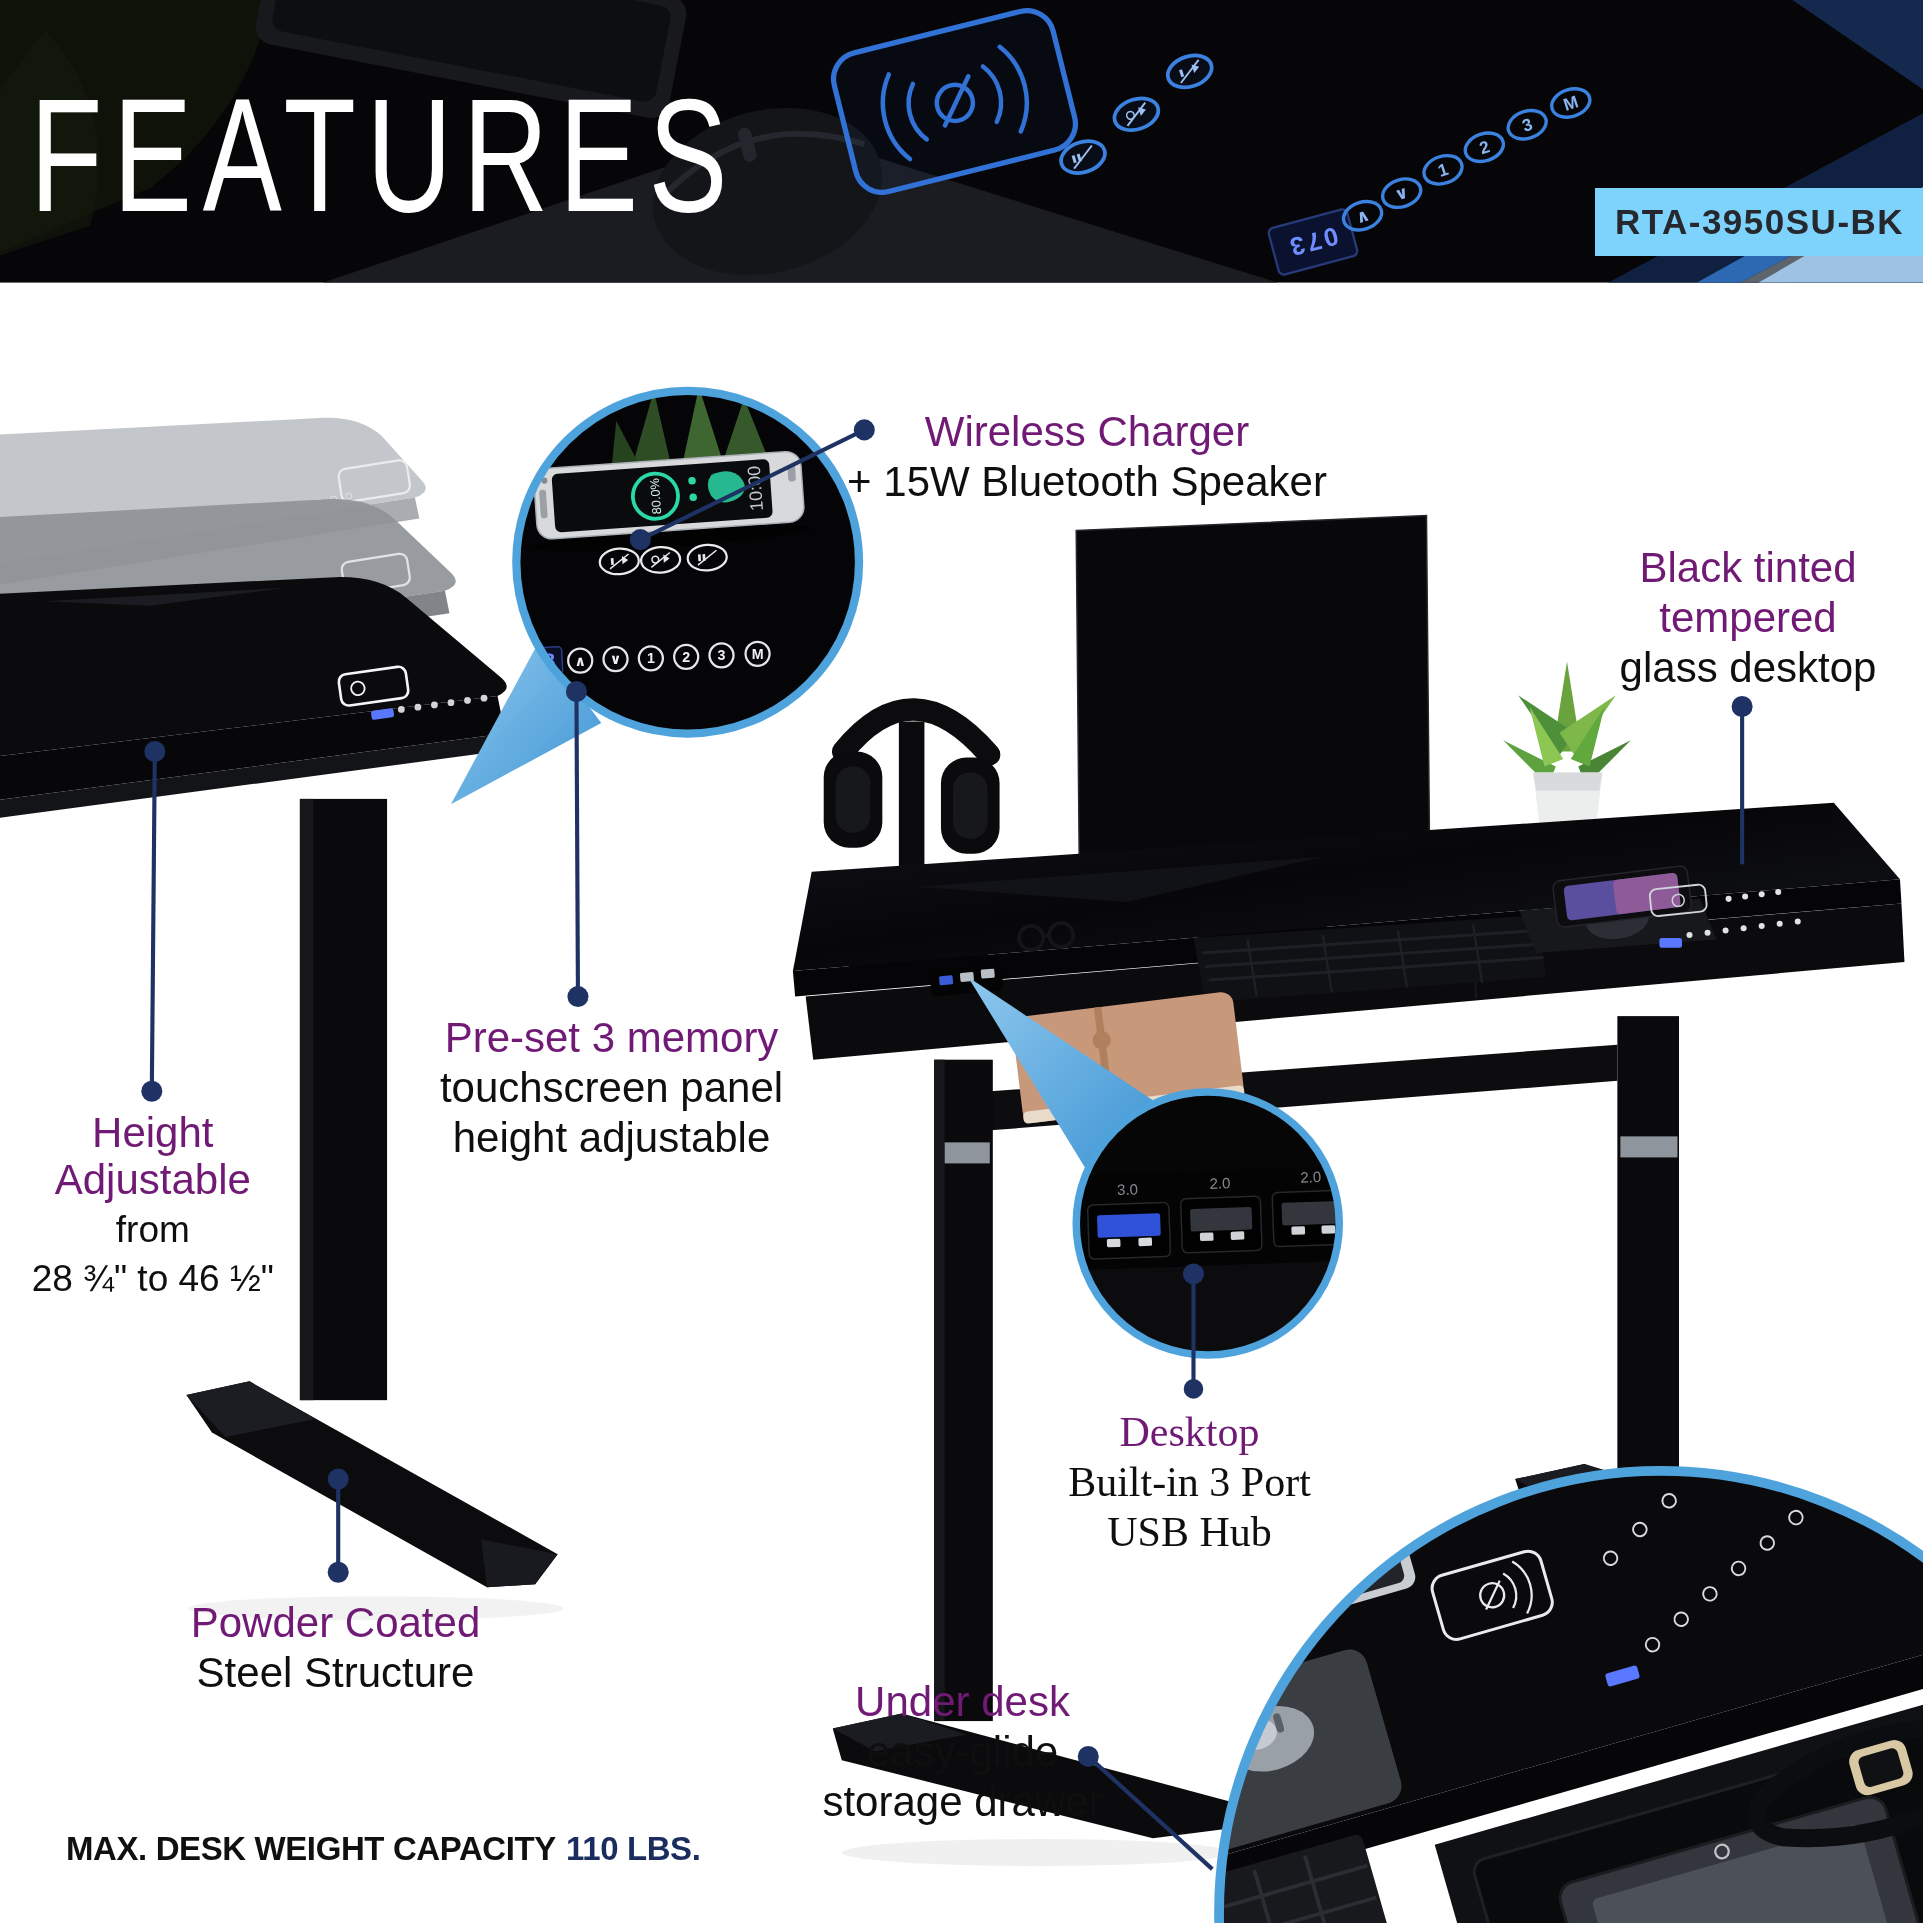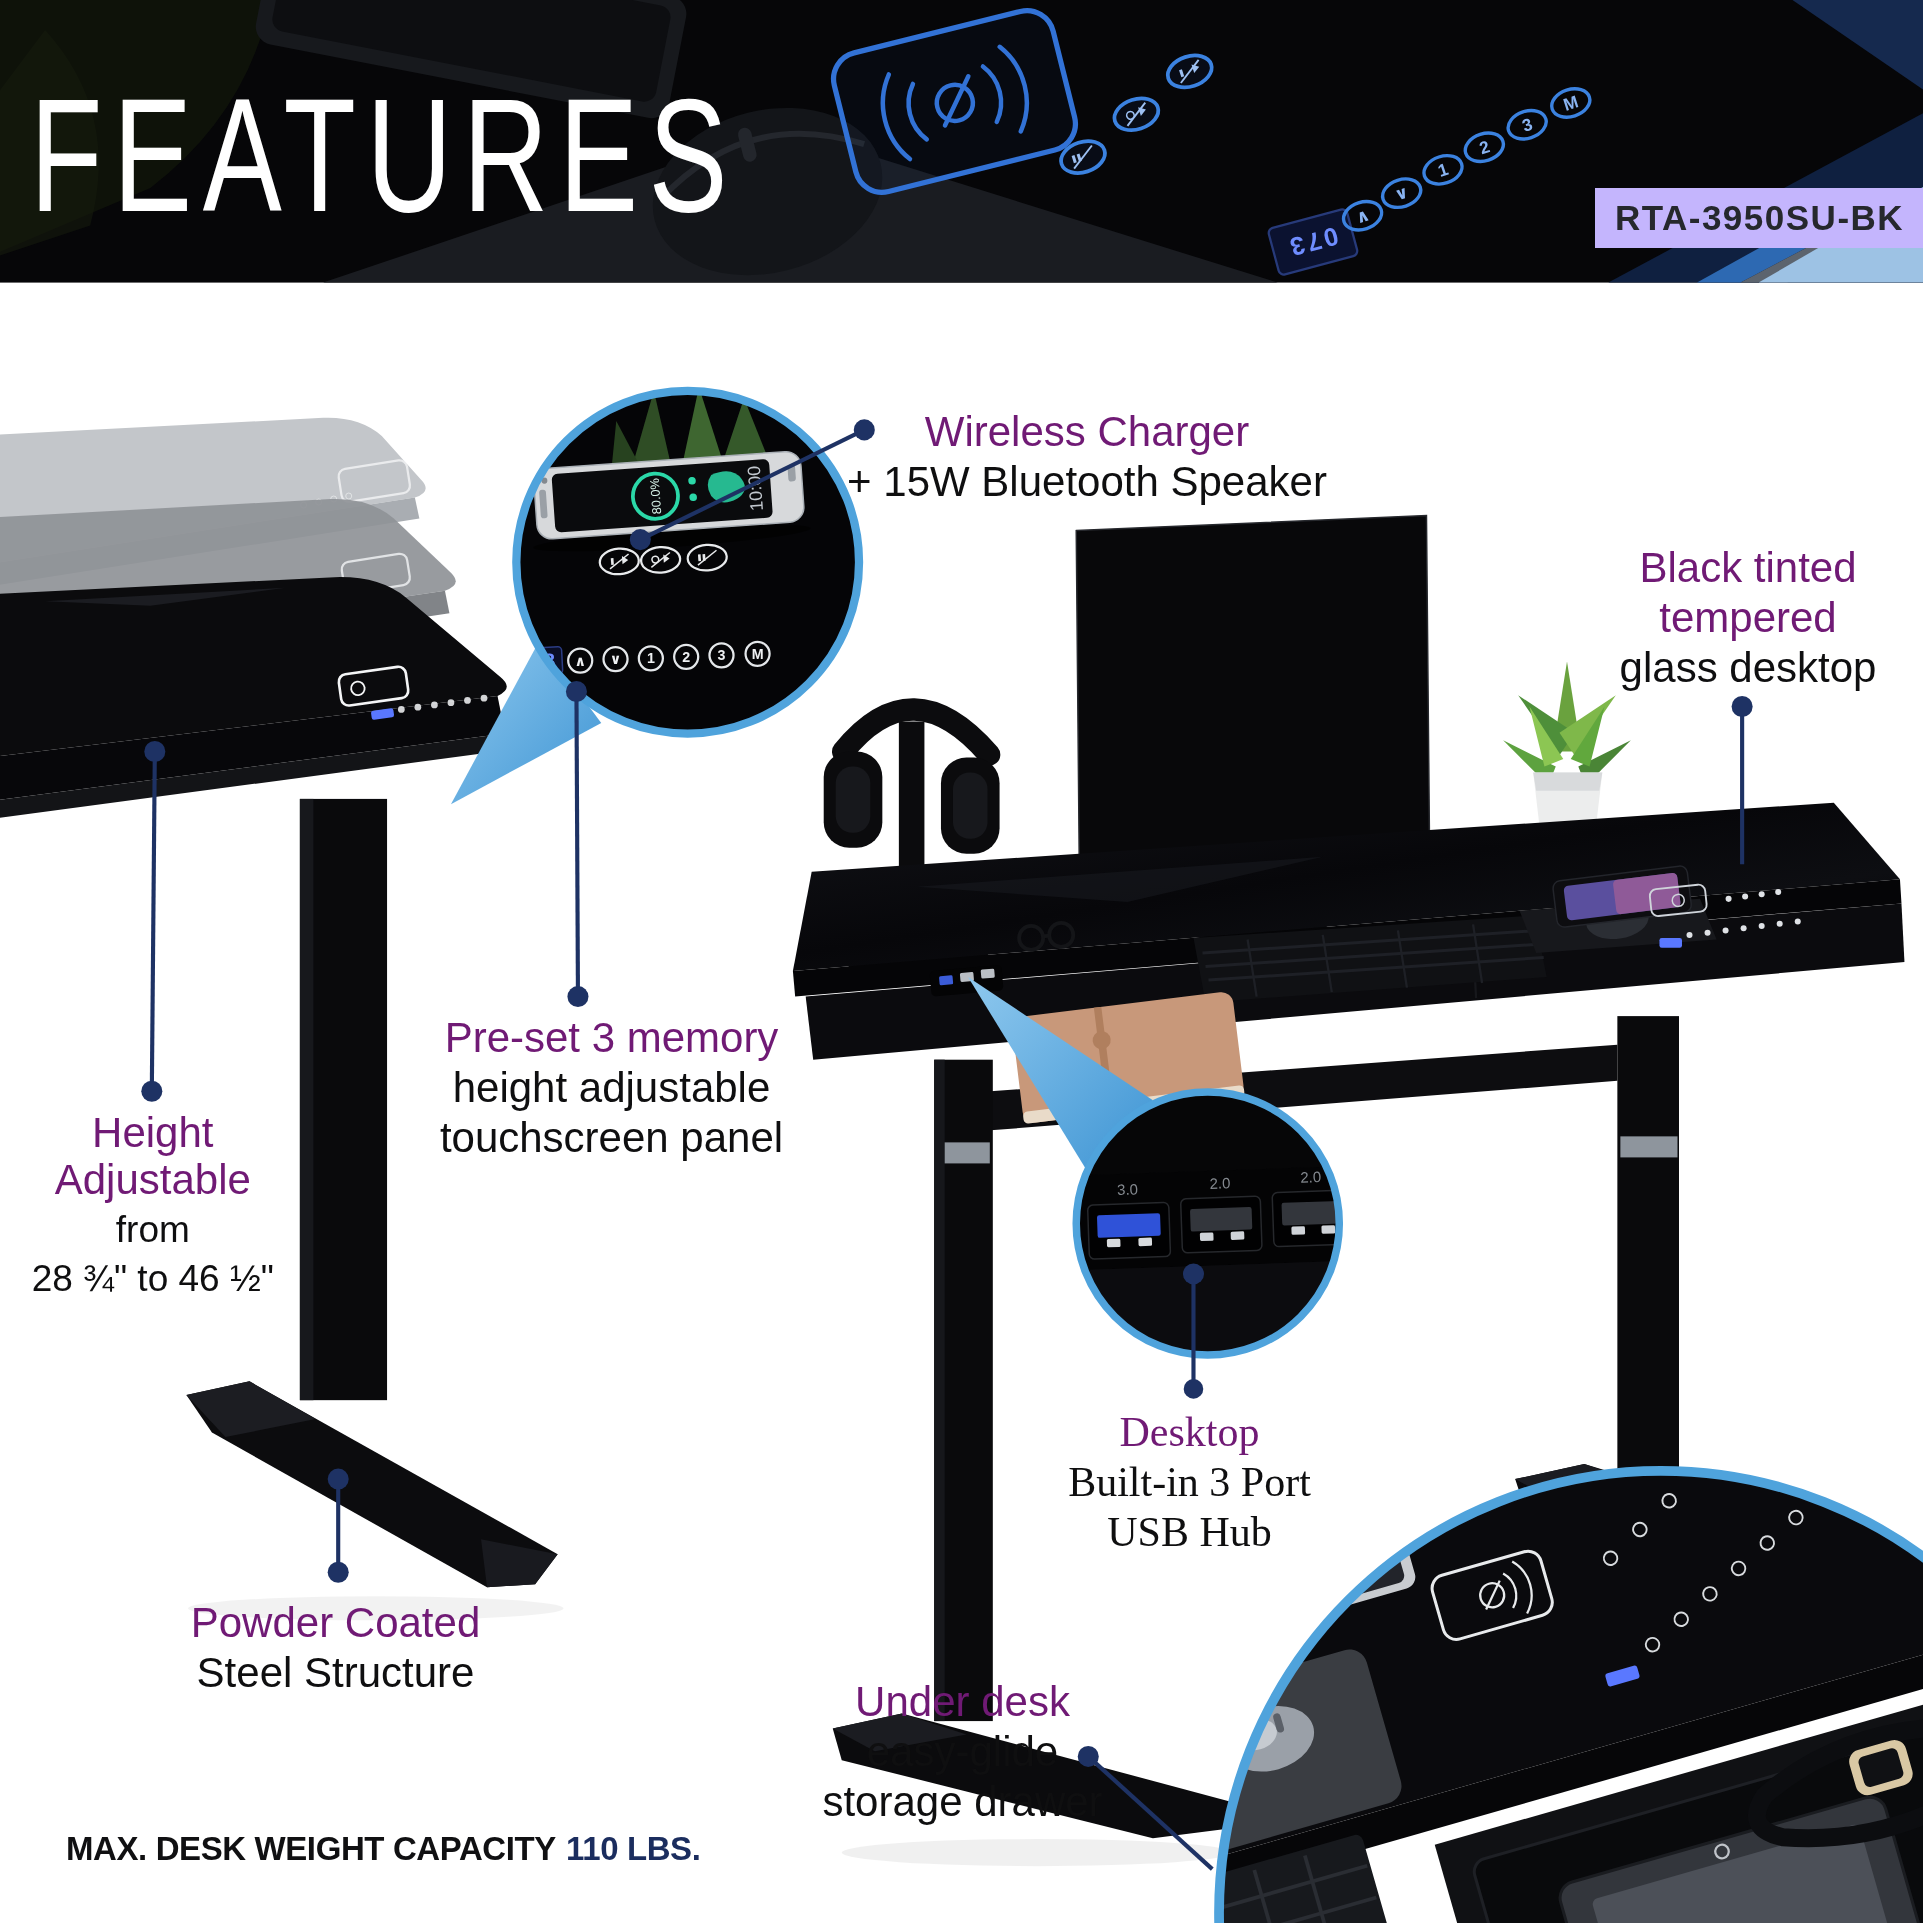--- a/index.html
+++ b/index.html
@@ -1,21 +1,21 @@
 <!DOCTYPE html>
 <html style="font-size:12px"><head>
 <meta charset="utf-8">
 <style>
   html,body{margin:0;padding:0;background:#fff;}
   .page{position:relative;width:1924px;height:1924px;background:#ffffff;overflow:hidden;
         font-family:"Liberation Sans","DejaVu Sans",sans-serif;}
   svg{position:absolute;left:0;top:0;}
   .features-title{position:absolute;left:30px;top:63px;color:#ffffff;font-size:126px;font-weight:100;
         letter-spacing:0.09em;transform:scale(.94,1.28);transform-origin:left top;white-space:nowrap;}
-  .model-badge{position:absolute;right:0;top:188px;width:329px;height:60px;background:#c4b5fd;
+  .model-badge{position:absolute;right:0;top:188px;width:329px;height:68px;background:#7dd3fc;
         display:flex;align-items:center;justify-content:center;color:#26282d;font-weight:bold;
         font-size:35px;letter-spacing:1.5px;}
   .callout{position:absolute;text-align:center;color:#0f0f10;font-size:42px;line-height:50px;}
   .callout .navy{color:#701a75;}
   .callout .big{font-size:37px;line-height:54px;}
   .callout .small{font-size:37px;line-height:44px;}
   .footer-note{position:absolute;left:66px;top:1829px;font-size:34px;font-weight:bold;color:#101012;
         letter-spacing:-0.4px;transform:scaleX(.97);transform-origin:left;white-space:nowrap;}
   .footer-note .navy{color:#1b2d5e;margin-left:10.5px;}
   text{font-family:"Liberation Sans","DejaVu Sans",sans-serif;}
@@ -512,22 +512,22 @@
 </div>
 
 <div class="callout" style="left:1572px;top:543px;width:352px;text-align:center;">
   <div class="navy">Black tinted</div>
   <div class="navy">tempered</div>
   <div>glass desktop</div>
 </div>
 
 <div class="callout" style="left:401px;top:1013px;width:421px;">
   <div class="navy">Pre-set 3 memory</div>
+  <div>touchscreen panel</div>
   <div>height adjustable</div>
-  <div>touchscreen panel</div>
 </div>
 
 <div class="callout" style="left:9.8px;top:1109px;width:286px;">
   <div class="navy" style="line-height:47px;">Height</div>
   <div class="navy" style="line-height:47px;">Adjustable</div>
   <div class="big">from</div>
   <div class="small">28 ¾" to 46 ½"</div>
 </div>
 
 <div class="callout" style="left:125px;top:1598px;width:421px;">

